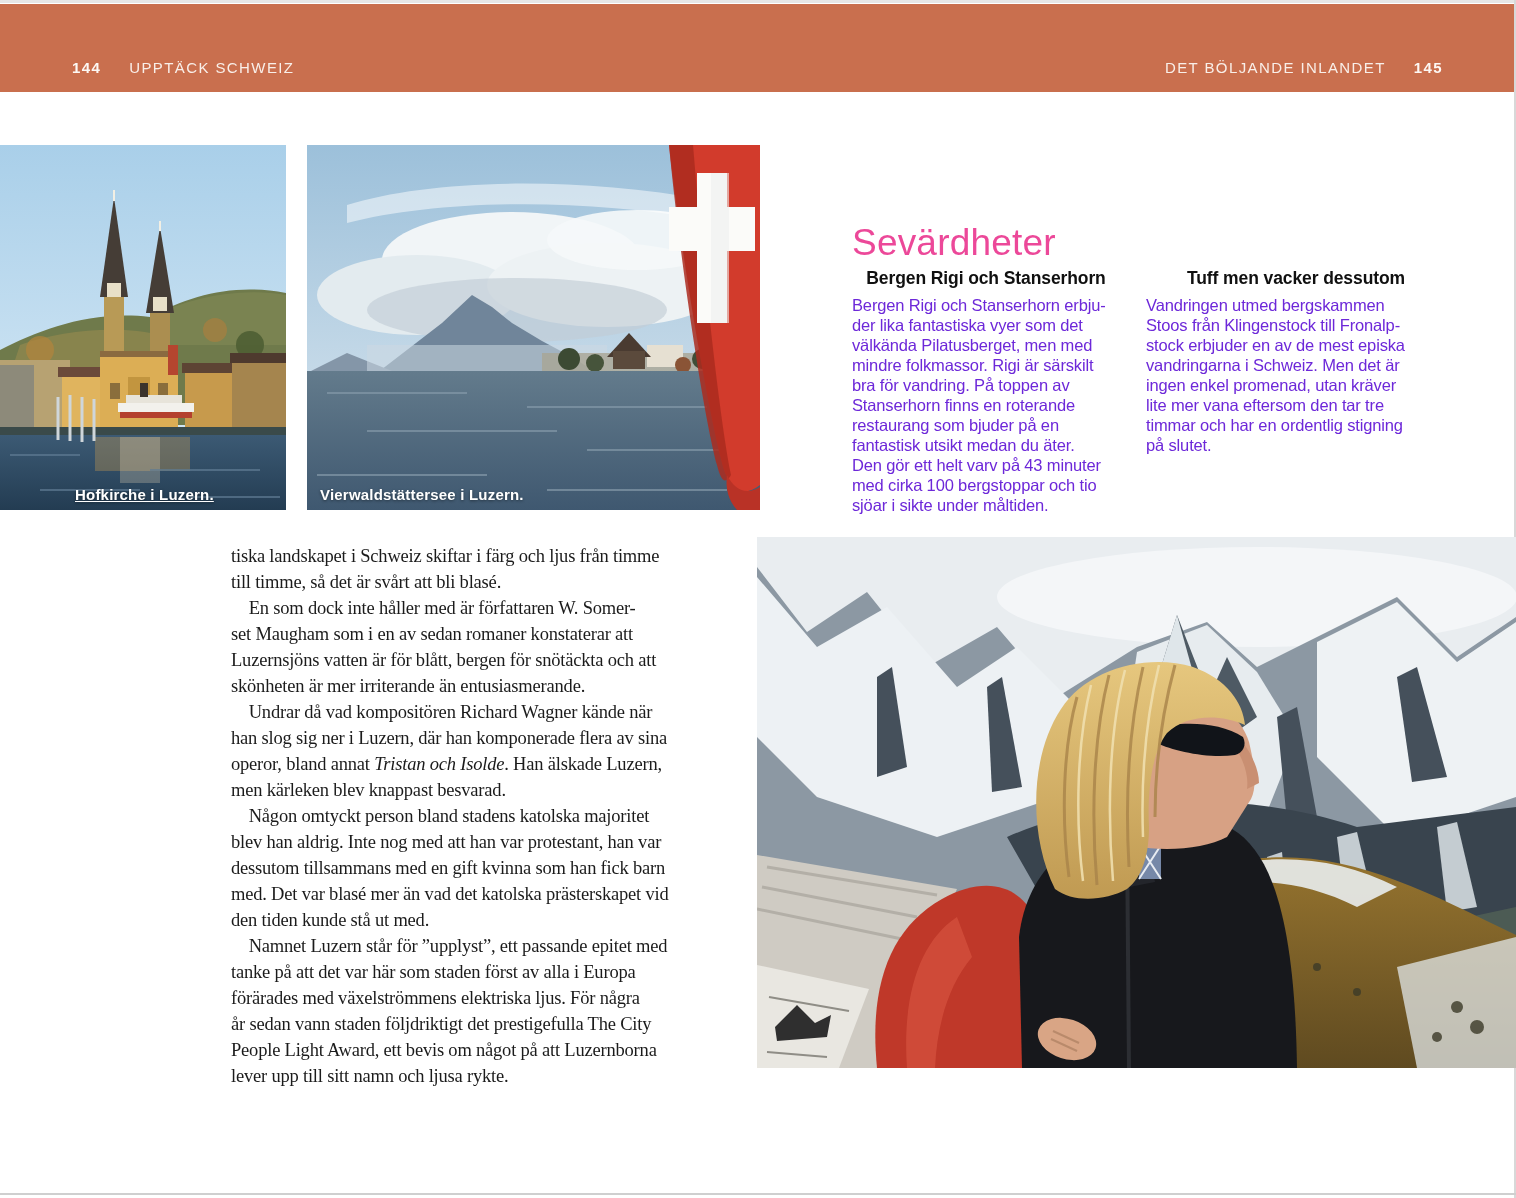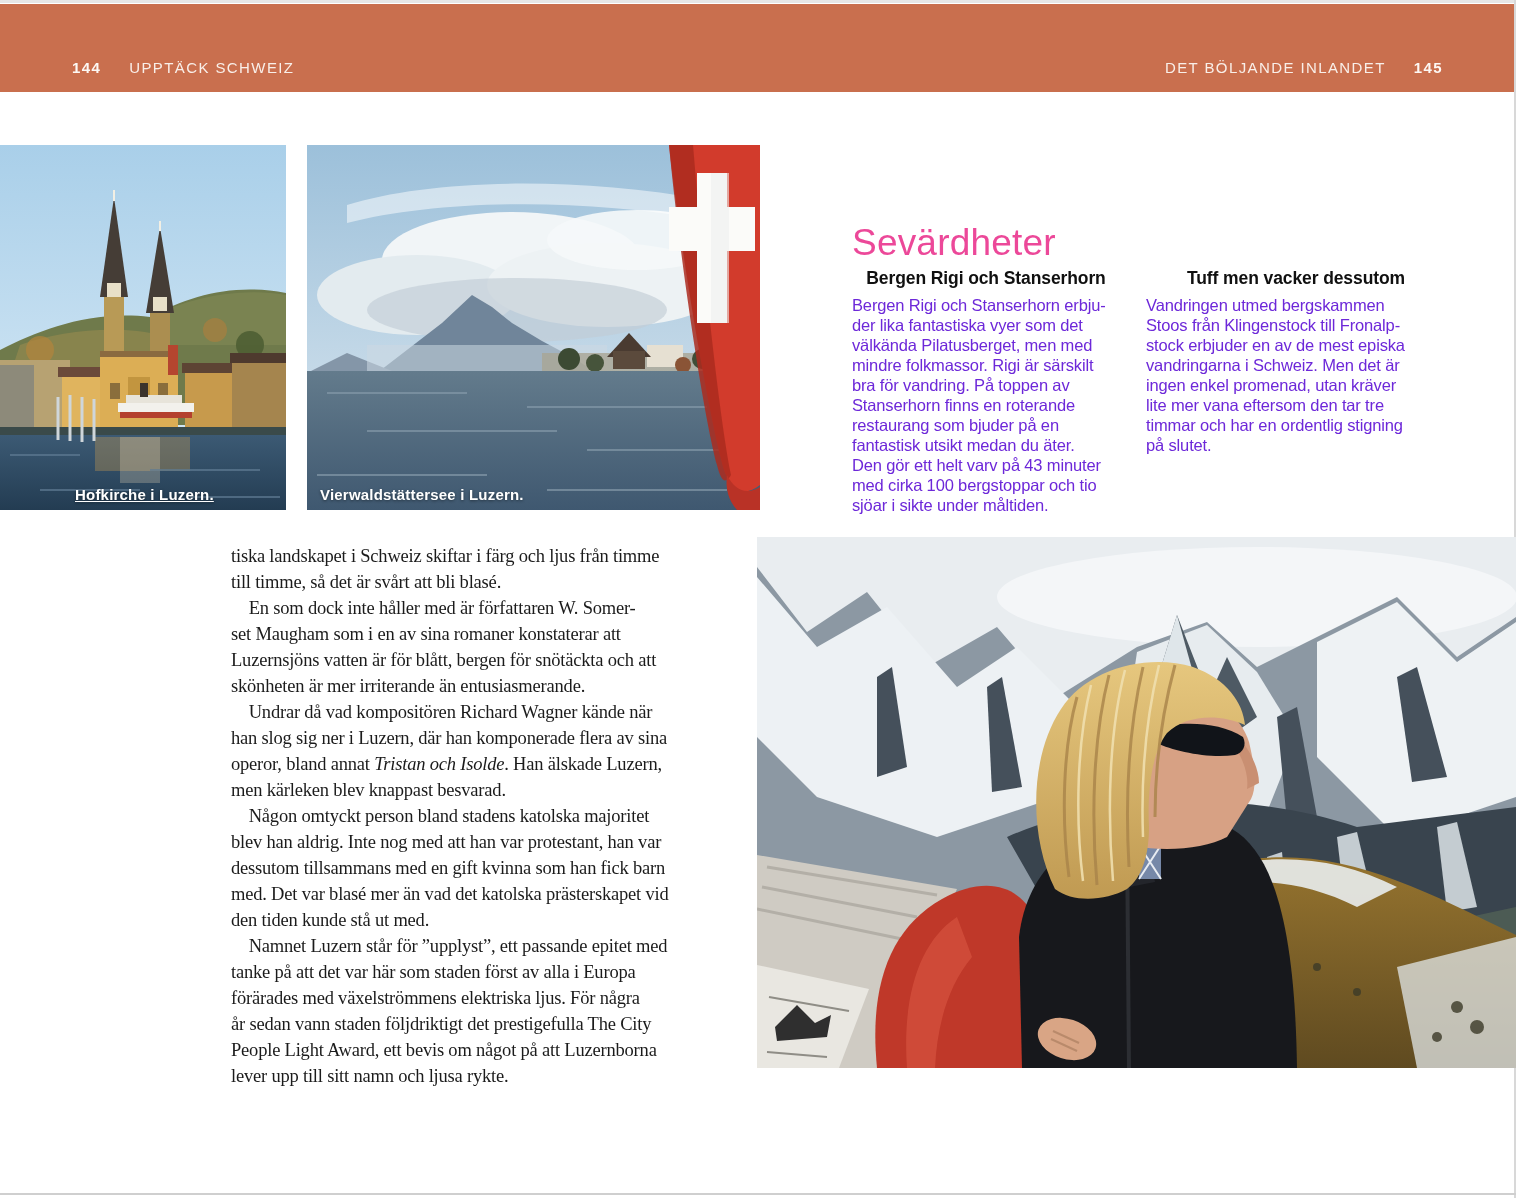--- a/index.html
+++ b/index.html
@@ -212,21 +212,21 @@
 vandringarna i Schweiz. Men det är
 ingen enkel promenad, utan kräver
 lite mer vana eftersom den tar tre
 timmar och har en ordentlig stigning
 på slutet.</p>
   </div>
 
   <div id="article"><span>tiska landskapet i Schweiz skiftar i färg och ljus från timme
 till timme, så det är svårt att bli blasé.
 </span><span>    En som dock inte håller med är författaren W. Somer-
-set Maugham som i en av sina romaner konstaterar att
+set Maugham som i en av sedan romaner konstaterar att
 Luzernsjöns vatten är för blått, bergen för snötäckta och att
 skönheten är mer irriterande än entusiasmerande.
 </span><span>    Undrar då vad kompositören Richard Wagner kände när
 han slog sig ner i Luzern, där han komponerade flera av sina
 operor, bland annat </span><span class="it">Tristan och Isolde</span><span>. Han älskade Luzern,
 men kärleken blev knappast besvarad.
 </span><span>    Någon omtyckt person bland stadens katolska majoritet
 blev han aldrig. Inte nog med att han var protestant, han var
 dessutom tillsammans med en gift kvinna som han fick barn
 med. Det var blasé mer än vad det katolska prästerskapet vid

